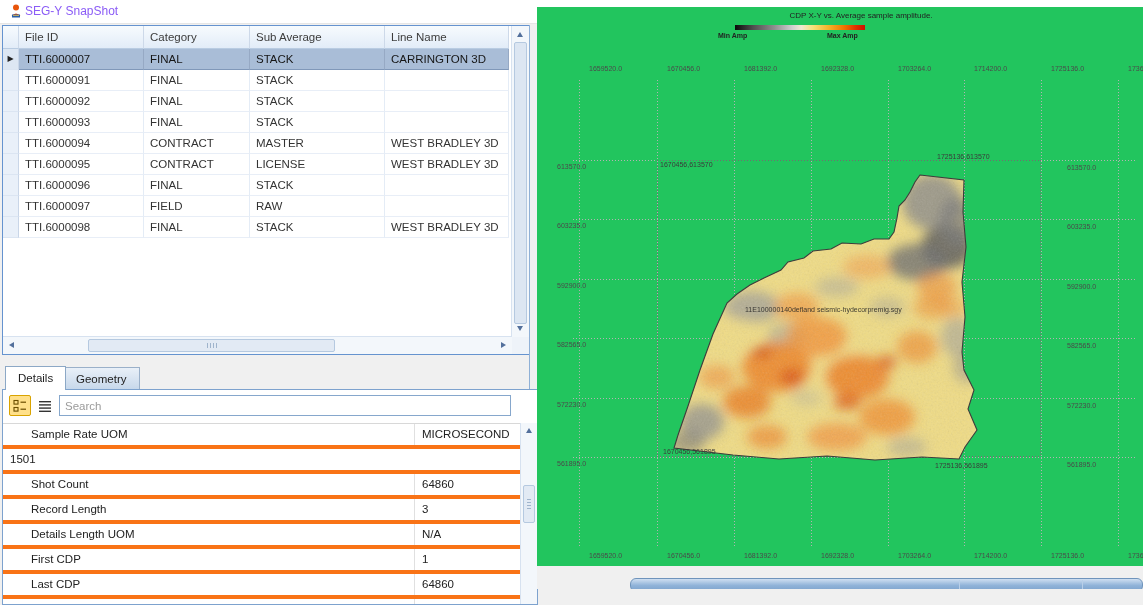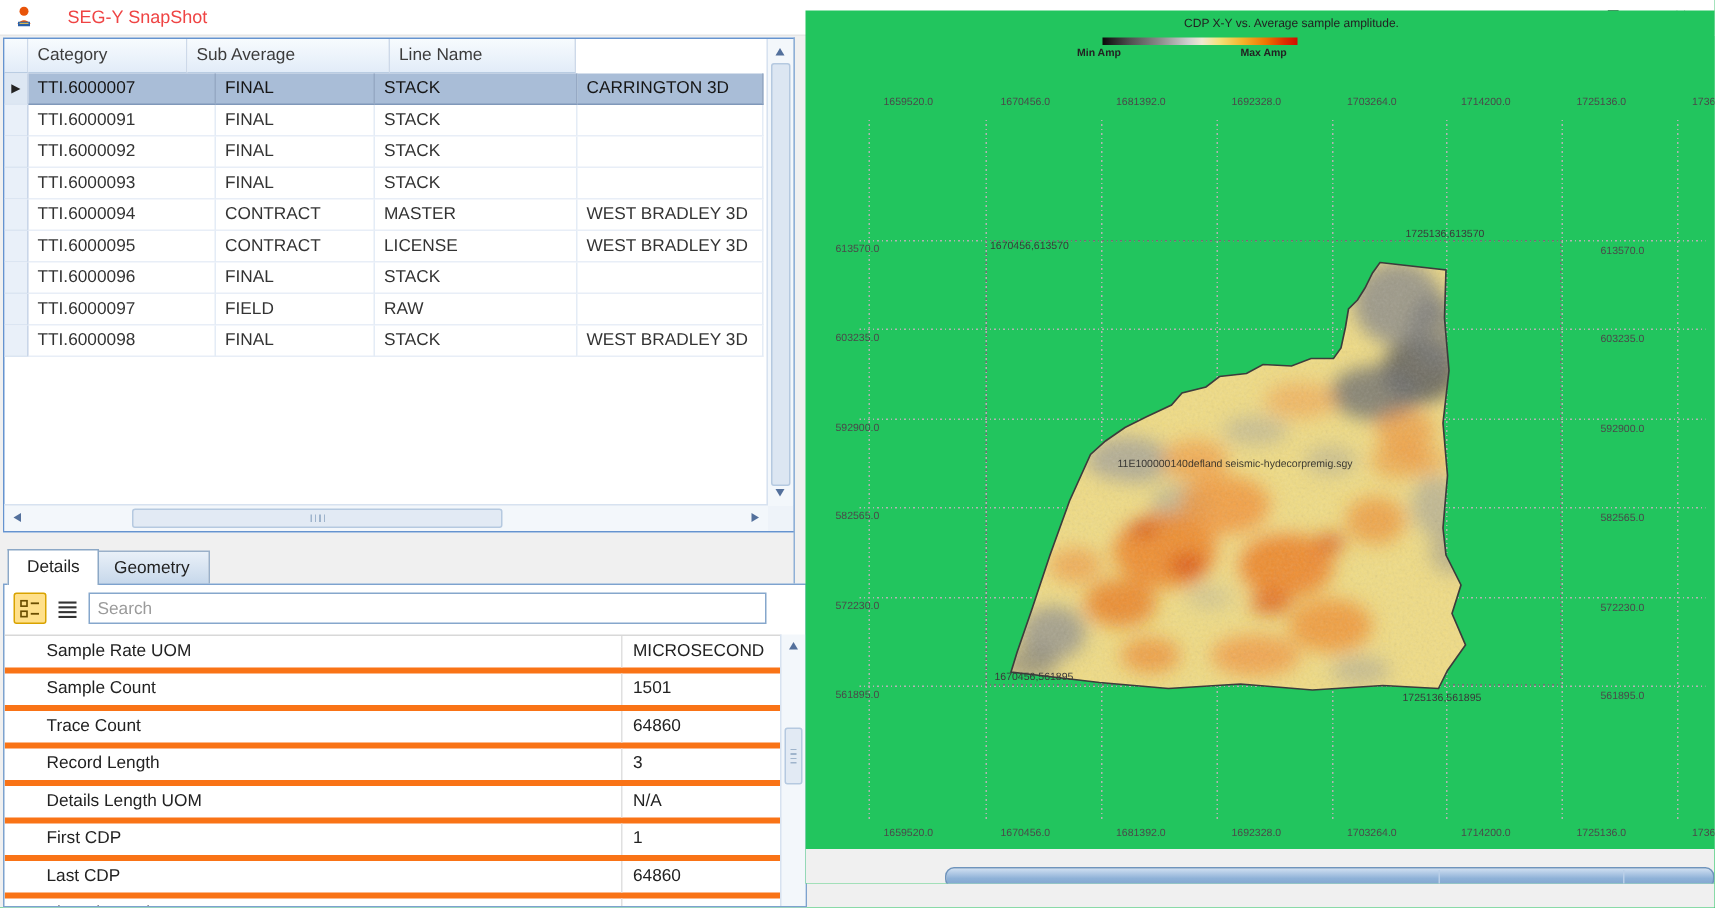--- a/index.html
+++ b/index.html
@@ -3,21 +3,21 @@
 <meta charset="utf-8">
 <style>
   html,body{margin:0;padding:0}
   body{width:1143px;height:605px;overflow:hidden;background:#f0f0f0;
        font-family:"Liberation Sans",sans-serif;position:relative;-webkit-font-smoothing:antialiased}
   .app{position:absolute;inset:0}
 
   
   .titlebar{position:absolute;left:0;top:0;width:1143px;height:23px;background:#ffffff;border-bottom:1px solid #e6e6e6}
   .app-icon{position:absolute;left:8px;top:3px;width:16px;height:16px}
-  .title-text{position:absolute;left:45px;top:4px;font-size:12px;color:#ef4444}
+  .title-text{position:absolute;left:25px;top:4px;font-size:12px;color:#8b5cf6}
   .win-btn{position:absolute;top:0;width:45px;height:23px;text-align:center;line-height:21px;font-size:14px;color:#333}
   .win-min{left:998px}.win-max{left:1053px;font-size:12px}.win-close{left:1098px;font-size:15px}
 
   
   .files-grid{position:absolute;left:2px;top:25px;width:528px;height:330px;background:#fff;border:1px solid #6593cf;box-sizing:border-box}
   .fg-inner{position:absolute;left:0;top:0;right:17px;bottom:17px;overflow:hidden}
   .fg-header{display:flex;height:23px}
   .fg-hcell{box-sizing:border-box;background:linear-gradient(#f7fbfe,#e2ecf8);border-right:1px solid #cdd9e9;border-bottom:1px solid #b9cce2;
             font-size:11.5px;color:#3c3c3c;line-height:22px;padding-left:6px;white-space:nowrap;overflow:hidden}
   .fg-hsel{width:16px;padding-left:0}
@@ -112,20 +112,21 @@
     <span class="title-text">SEG-Y SnapShot</span>
     <div class="win-btn win-min">–</div>
     <div class="win-btn win-max">□</div>
     <div class="win-btn win-close">×</div>
   </div>
 
   <div class="files-grid">
     <div class="fg-inner">
       <div class="fg-header">
         <div class="fg-hcell fg-hsel"></div>
+        <div class="fg-hcell c0">File ID</div>
         <div class="fg-hcell c1">Category</div>
         <div class="fg-hcell c2">Sub Average</div>
         <div class="fg-hcell c3">Line Name</div>
       </div>
       <div>
           <div class="fg-row sel">
             <div class="fg-selcell">▶</div>
             <div class="fg-cell c0">TTI.6000007</div>
             <div class="fg-cell c1">FINAL</div>
             <div class="fg-cell c2">STACK</div>
@@ -230,25 +231,24 @@
           </svg>
         </div>
         <input class="search-box" type="text" placeholder="Search" style="">
       </div>
       <div class="props">
           <div class="pv-row">
             <span class="pv-label">Sample Rate UOM</span>
             <span class="pv-value">MICROSECOND</span>
           </div>
           <div class="pv-row">
-            <span class="pv-label">Sample Count</span>
             <span class="pv-value">1501</span>
           </div>
           <div class="pv-row">
-            <span class="pv-label">Trace Count</span>
+            <span class="pv-label">Shot Count</span>
             <span class="pv-value">64860</span>
           </div>
           <div class="pv-row">
             <span class="pv-label">Record Length</span>
             <span class="pv-value">3</span>
           </div>
           <div class="pv-row">
             <span class="pv-label">Details Length UOM</span>
             <span class="pv-value">N/A</span>
           </div>

